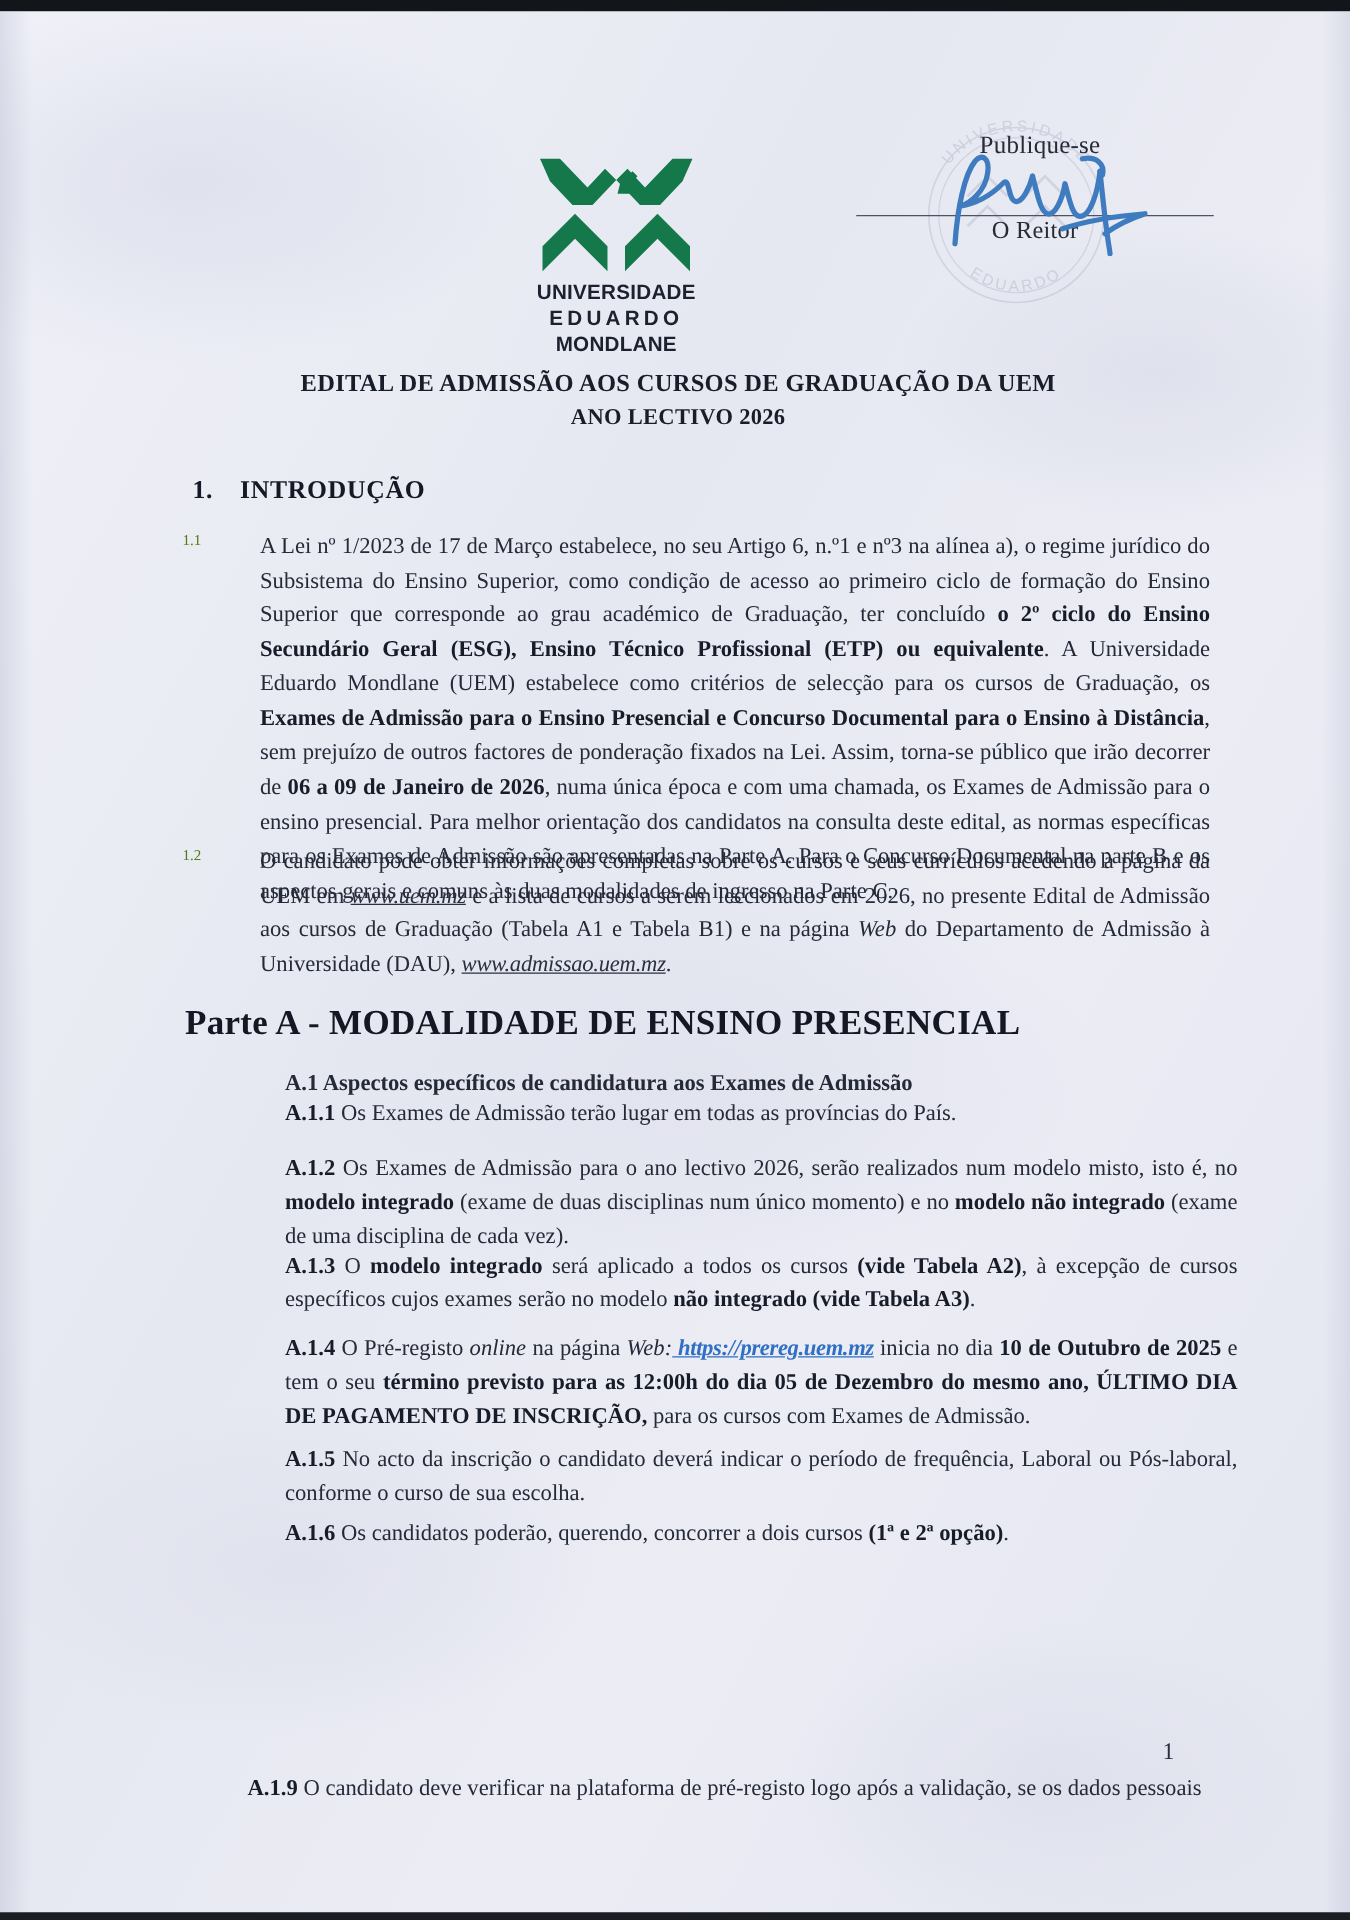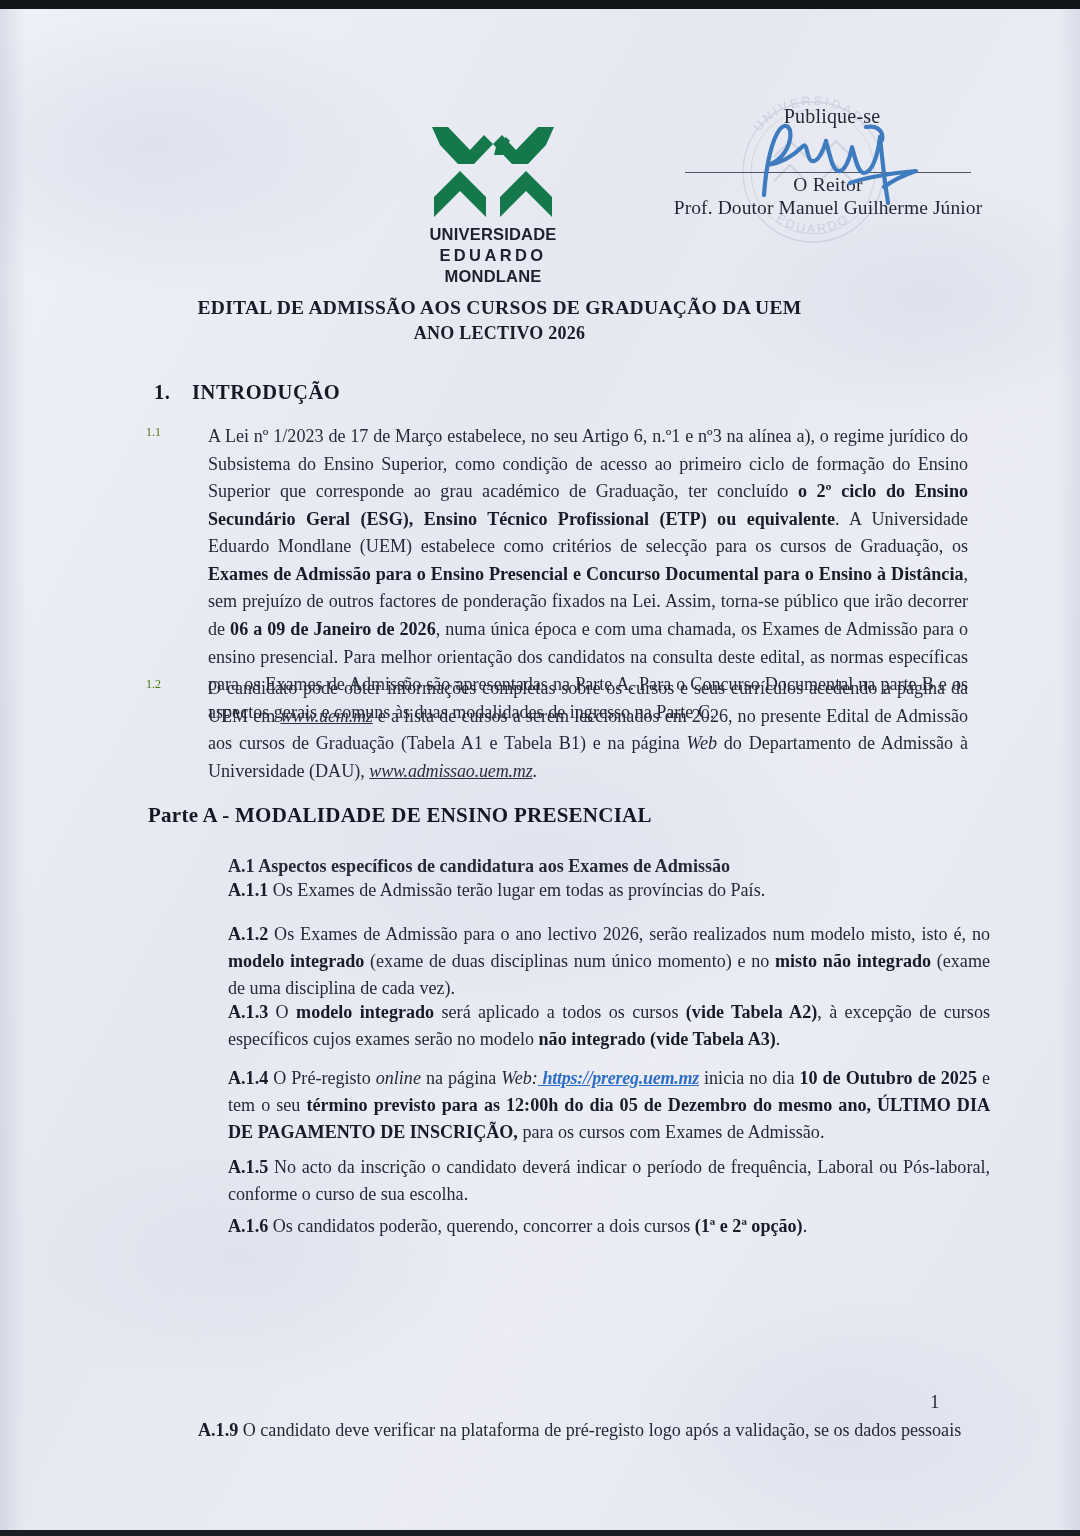--- a/index.html
+++ b/index.html
@@ -144,20 +144,21 @@
     position: absolute;
     left: 0; top: 286px;
     width: 999px;
     text-align: center;
     font-family: "Liberation Serif", "DejaVu Serif", serif;
     font-weight: 700;
     font-size: 19.6px;
     color: #181d2a;
     letter-spacing: .25px;
     line-height: 1.28;
+    padding-left: 43px;
   }
   #doc-subtitle {
     display: block;
     font-size: 18px;
     margin-top: 2px;
   }
 
   
   #section-1-heading {
     position: absolute;
@@ -186,21 +187,21 @@
     text-align: left;
   }
 
   #clause-1-1 { left: 208px; top: 414px; width: 760px; }
   #clause-1-2 { left: 208px; top: 666px; width: 760px; }
 
   #parte-a-heading {
     position: absolute;
     left: 148px; top: 794px;
     font-weight: 700;
-    font-size: 21px;
+    font-size: 28px;
     color: #131824;
     letter-spacing: .25px;
   }
 
   .sub {
     position: absolute;
     left: 228px;
     width: 762px;
     color: #242a38;
     font-size: 18.1px;
@@ -308,21 +309,20 @@
           <path d="M18 82 C20 52, 26 26, 34 16 C40 9, 46 14, 44 26 C42 40, 30 50, 22 52 C34 50, 46 44, 56 34 C62 27, 60 46, 66 48 C72 50, 78 36, 80 28"></path>
           <path d="M80 28 C84 42, 86 56, 92 58 C98 60, 104 46, 106 34 C110 48, 112 60, 118 60 C126 60, 132 42, 134 24"></path>
           <path d="M134 24 C136 44, 138 62, 140 76 C141 84, 142 88, 142 90"></path>
           <path d="M104 70 C122 64, 146 60, 170 58 C158 62, 146 68, 138 74"></path>
           <path d="M120 14 C131 12, 138 18, 136 27"></path>
         </g>
       </svg>
 
       <div id="signature-rule"></div>
       <div id="reitor-title">O Reitor</div>
-      <div id="reitor-name">Prof. Doutor Manuel Guilherme Júnior</div>
     </div>
 
     <div id="doc-title">
       <span>EDITAL DE ADMISSÃO AOS CURSOS DE GRADUAÇÃO DA UEM</span>
       <span id="doc-subtitle">ANO LECTIVO 2026</span>
     </div>
 
     <div id="section-1-heading">
       <span class="num">1.</span><span>INTRODUÇÃO</span>
     </div>
@@ -339,21 +339,21 @@
 
     <div class="sub" id="sub-a1">
       <span>A.1</span><span> Aspectos específicos de candidatura aos Exames de Admissão</span>
     </div>
 
     <div class="sub" id="sub-a1-1">
       <b>A.1.1</b><span> Os Exames de Admissão terão lugar em todas as províncias do País.</span>
     </div>
 
     <div class="sub" id="sub-a1-2">
-      <b>A.1.2</b><span> Os Exames de Admissão para o ano lectivo 2026, serão realizados num modelo misto, isto é, no </span><b>modelo integrado</b><span> (exame de duas disciplinas num único momento) e no </span><b>misto não integrado</b><span> (exame de uma disciplina de cada vez).</span>
+      <b>A.1.2</b><span> Os Exames de Admissão para o ano lectivo 2026, serão realizados num modelo misto, isto é, no </span><b>modelo integrado</b><span> (exame de duas disciplinas num único momento) e no </span><b>modelo não integrado</b><span> (exame de uma disciplina de cada vez).</span>
     </div>
 
     <div class="sub" id="sub-a1-3">
       <b>A.1.3</b><span> O </span><b>modelo integrado</b><span> será aplicado a todos os cursos </span><b>(vide Tabela A2)</b><span>, à excepção de cursos específicos cujos exames serão no modelo </span><b>não integrado (vide Tabela A3)</b><span>.</span>
     </div>
 
     <div class="sub" id="sub-a1-4">
       <b>A.1.4</b><span> O Pré-registo </span><i>online</i><span> na página </span><i>Web:</i><span class="url-link"> https://prereg.uem.mz</span><span> inicia no dia </span><b>10 de Outubro de 2025</b><span> e tem o seu </span><b>término previsto para as 12:00h do dia 05 de Dezembro do mesmo ano, ÚLTIMO DIA DE PAGAMENTO DE INSCRIÇÃO,</b><span> para os cursos com Exames de Admissão.</span>
     </div>
 

